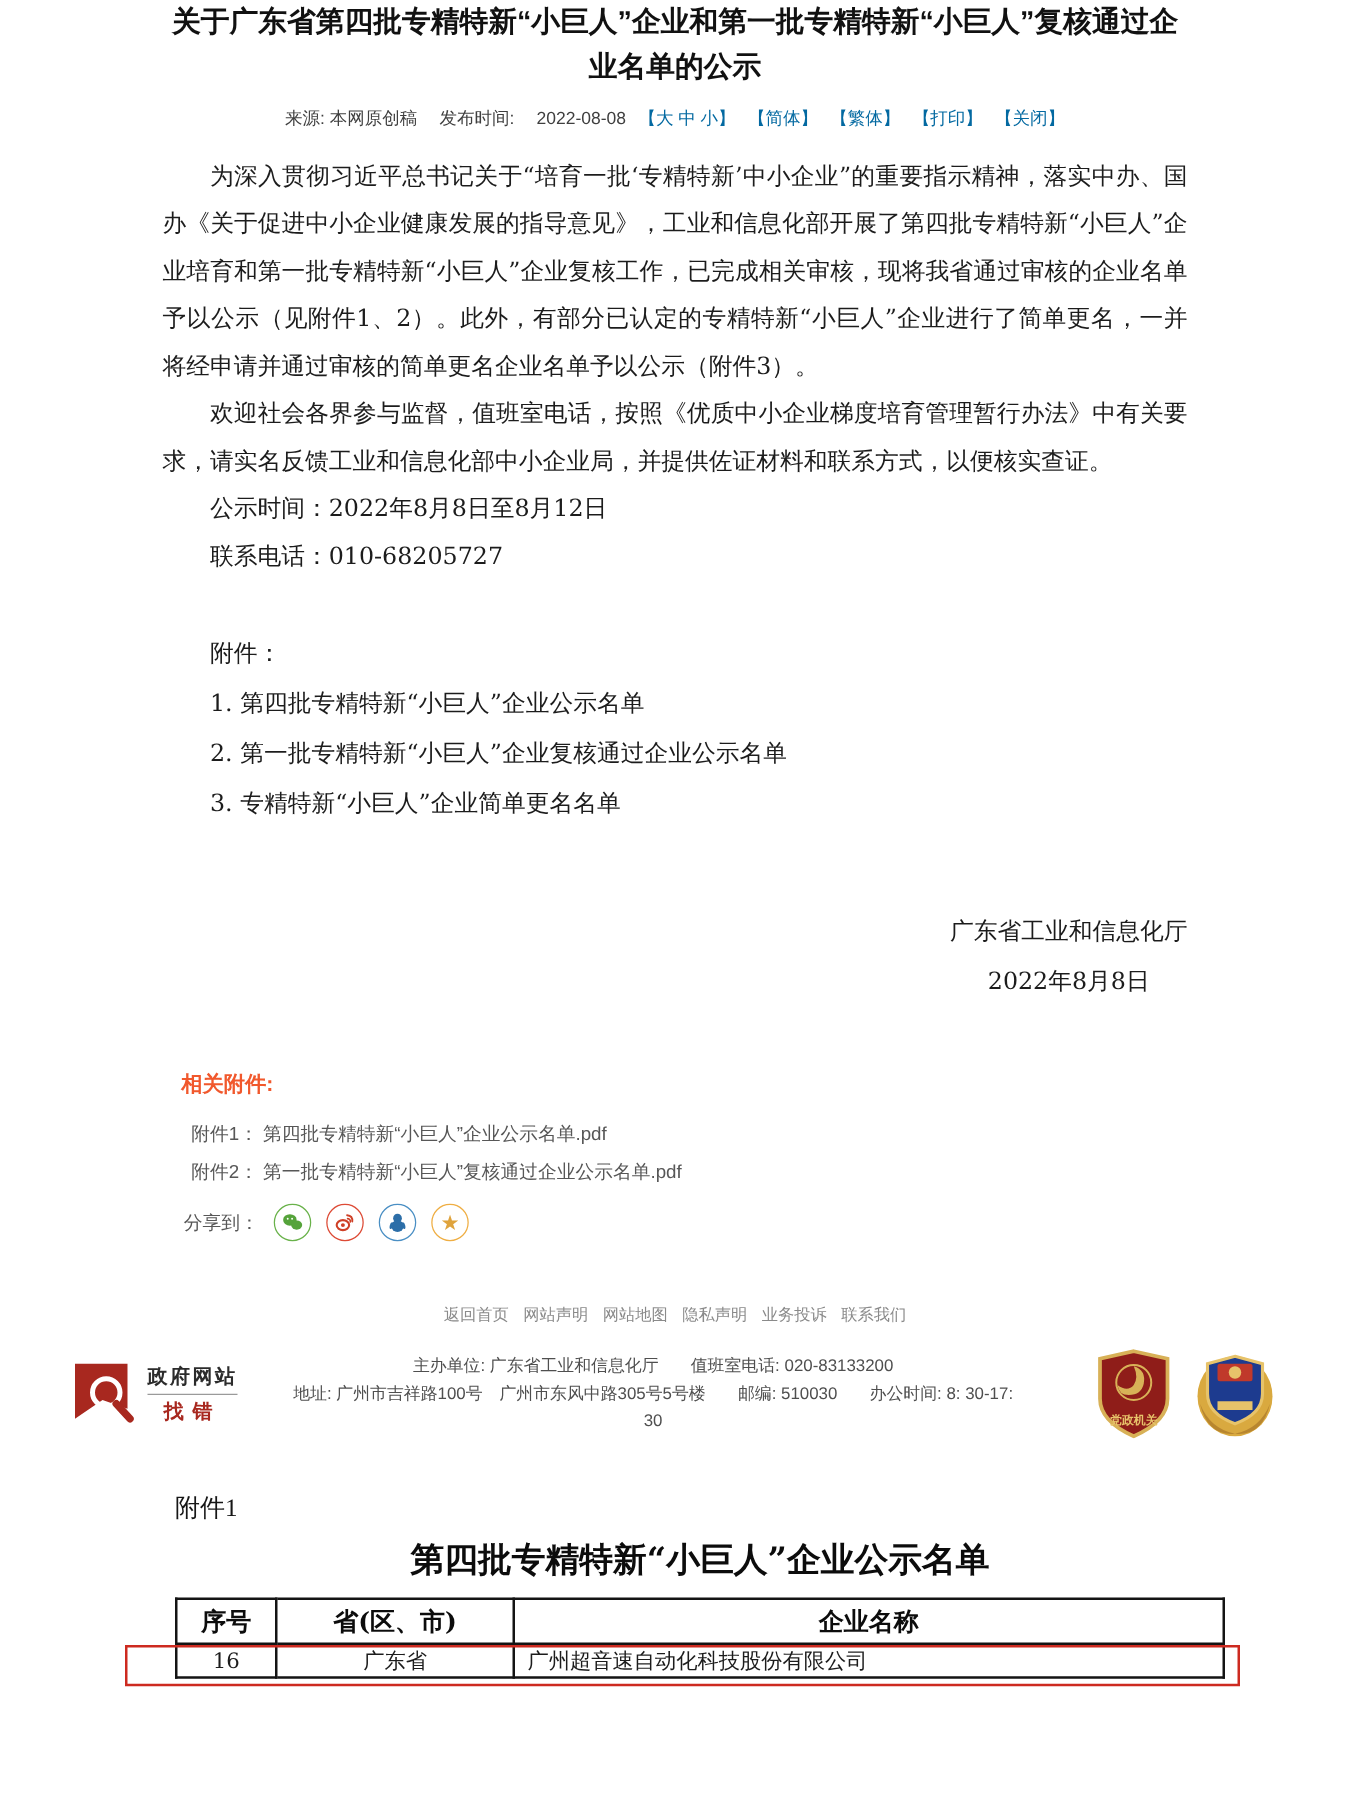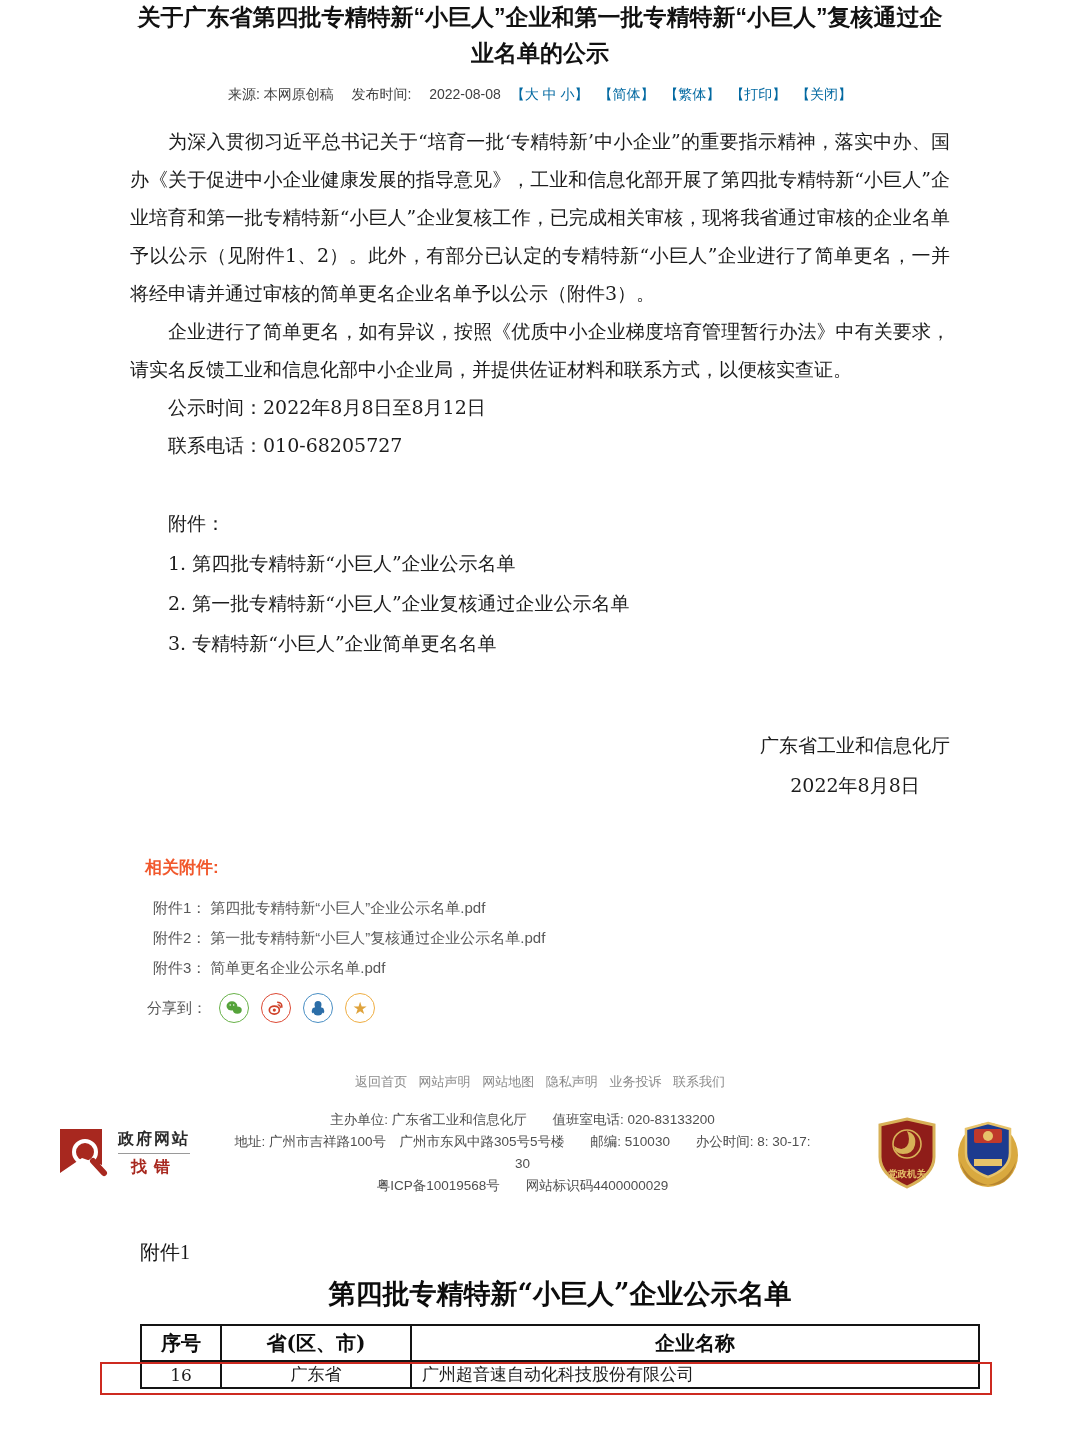--- a/index.html
+++ b/index.html
@@ -106,21 +106,21 @@
     <span>2022-08-08</span>
     <span class="meta-ctrl">【大 中 小】</span>
     <span class="meta-ctrl">【简体】</span>
     <span class="meta-ctrl">【繁体】</span>
     <span class="meta-ctrl">【打印】</span>
     <span class="meta-ctrl">【关闭】</span>
   </div>
 
   <div class="doc-body">
     <p>为深入贯彻习近平总书记关于“培育一批‘专精特新’中小企业”的重要指示精神，落实中办、国办《关于促进中小企业健康发展的指导意见》，工业和信息化部开展了第四批专精特新“小巨人”企业培育和第一批专精特新“小巨人”企业复核工作，已完成相关审核，现将我省通过审核的企业名单予以公示（见附件1、2）。此外，有部分已认定的专精特新“小巨人”企业进行了简单更名，一并将经申请并通过审核的简单更名企业名单予以公示（附件3）。</p>
-    <p>企业进行了简单更名，如有异议，按照《优质中小企业梯度培育管理暂行办法》中有关要求，请实名反馈工业和信息化部中小企业局，并提供佐证材料和联系方式，以便核实查证。</p>
+    <p>欢迎社会各界参与监督，值班室电话，按照《优质中小企业梯度培育管理暂行办法》中有关要求，请实名反馈工业和信息化部中小企业局，并提供佐证材料和联系方式，以便核实查证。</p>
     <p>公示时间：2022年8月8日至8月12日</p>
     <p>联系电话：010-68205727</p>
 
     <div class="attach-block">
       <p>附件：</p>
       <p>1. 第四批专精特新“小巨人”企业公示名单</p>
       <p>2. 第一批专精特新“小巨人”企业复核通过企业公示名单</p>
       <p>3. 专精特新“小巨人”企业简单更名名单</p>
     </div>
 
@@ -134,23 +134,20 @@
 </div>
 
 <div class="related">
   <p class="related-heading">相关附件:</p>
   <div class="related-files">
     <div class="file-row">
       <span>附件1：</span><span class="file-name">第四批专精特新“小巨人”企业公示名单.pdf</span>
     </div>
     <div class="file-row">
       <span>附件2：</span><span class="file-name">第一批专精特新“小巨人”复核通过企业公示名单.pdf</span>
-    </div>
-    <div class="file-row">
-      <span>附件3：</span><span class="file-name">简单更名企业公示名单.pdf</span>
     </div>
   </div>
   <div class="share-row">
     <span class="share-label">分享到：</span>
     <span class="share-icon wechat">
       <svg width="20" height="20" viewBox="0 0 24 24">
         <ellipse cx="9.5" cy="9.5" rx="6.5" ry="5.5" fill="#55a33a"></ellipse>
         <ellipse cx="16" cy="14.5" rx="5.3" ry="4.4" fill="#55a33a"></ellipse>
         <circle cx="7.4" cy="8.4" r="0.9" fill="#fff"></circle>
         <circle cx="11.6" cy="8.4" r="0.9" fill="#fff"></circle>
@@ -203,24 +200,20 @@
 
     <div class="footer-info">
       <div>
         <span>主办单位: 广东省工业和信息化厅</span><span class="gap"></span>
         <span>值班室电话: 020-83133200</span>
       </div>
       <div>
         <span>地址: 广州市吉祥路100号　广州市东风中路305号5号楼</span><span class="gap"></span>
         <span>邮编: 510030</span><span class="gap"></span>
         <span>办公时间: 8: 30-17: 30</span>
-      </div>
-      <div>
-        <span>粤ICP备10019568号</span><span class="gap"></span>
-        <span>网站标识码4400000029</span>
       </div>
     </div>
 
     <div class="badges">
       <svg width="62" height="72" viewBox="0 0 62 72">
         <path d="M31 2 L58 8 V40 Q58 58 31 70 Q4 58 4 40 V8 Z" fill="#8f1d19" stroke="#d8b157" stroke-width="3"></path>
         <path d="M31 14 q10 3 8 14 q-2 9 -12 9 q-8 0 -9 -8 q8 6 13 0 q4 -6 0 -15 Z" fill="#d8b157"></path>
         <circle cx="31" cy="27" r="14" fill="none" stroke="#d8b157" stroke-width="1.6"></circle>
         <text x="31" y="60" text-anchor="middle" font-size="9.5" fill="#e7c36a" font-weight="bold">党政机关</text>
       </svg>

